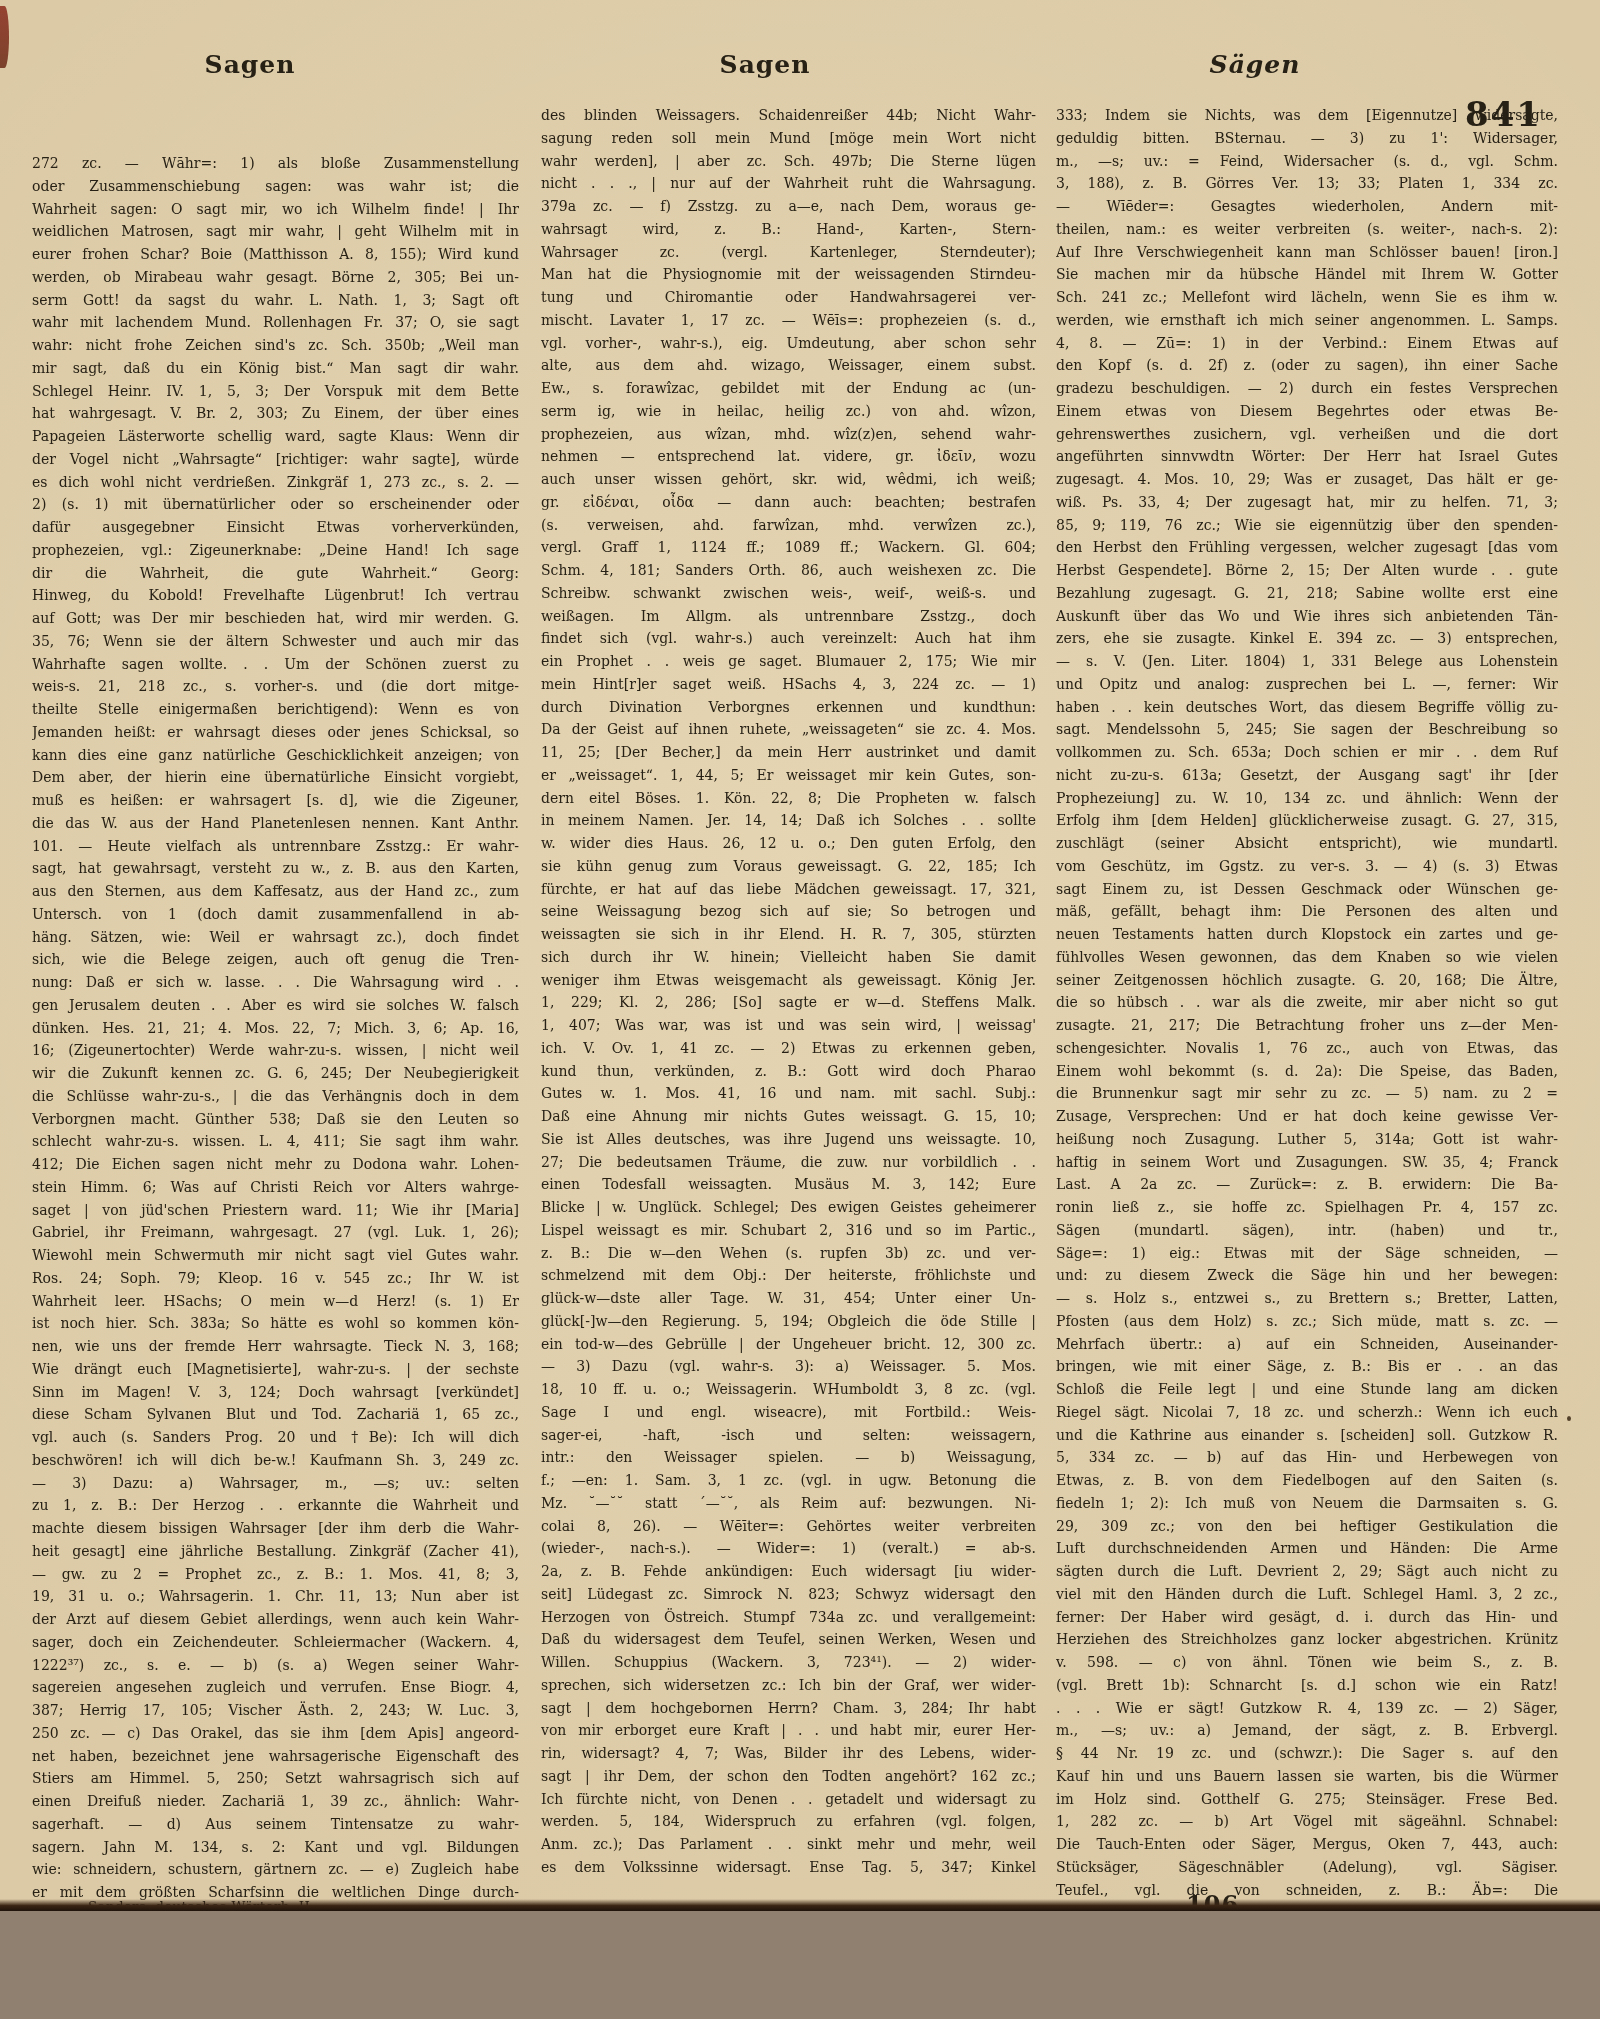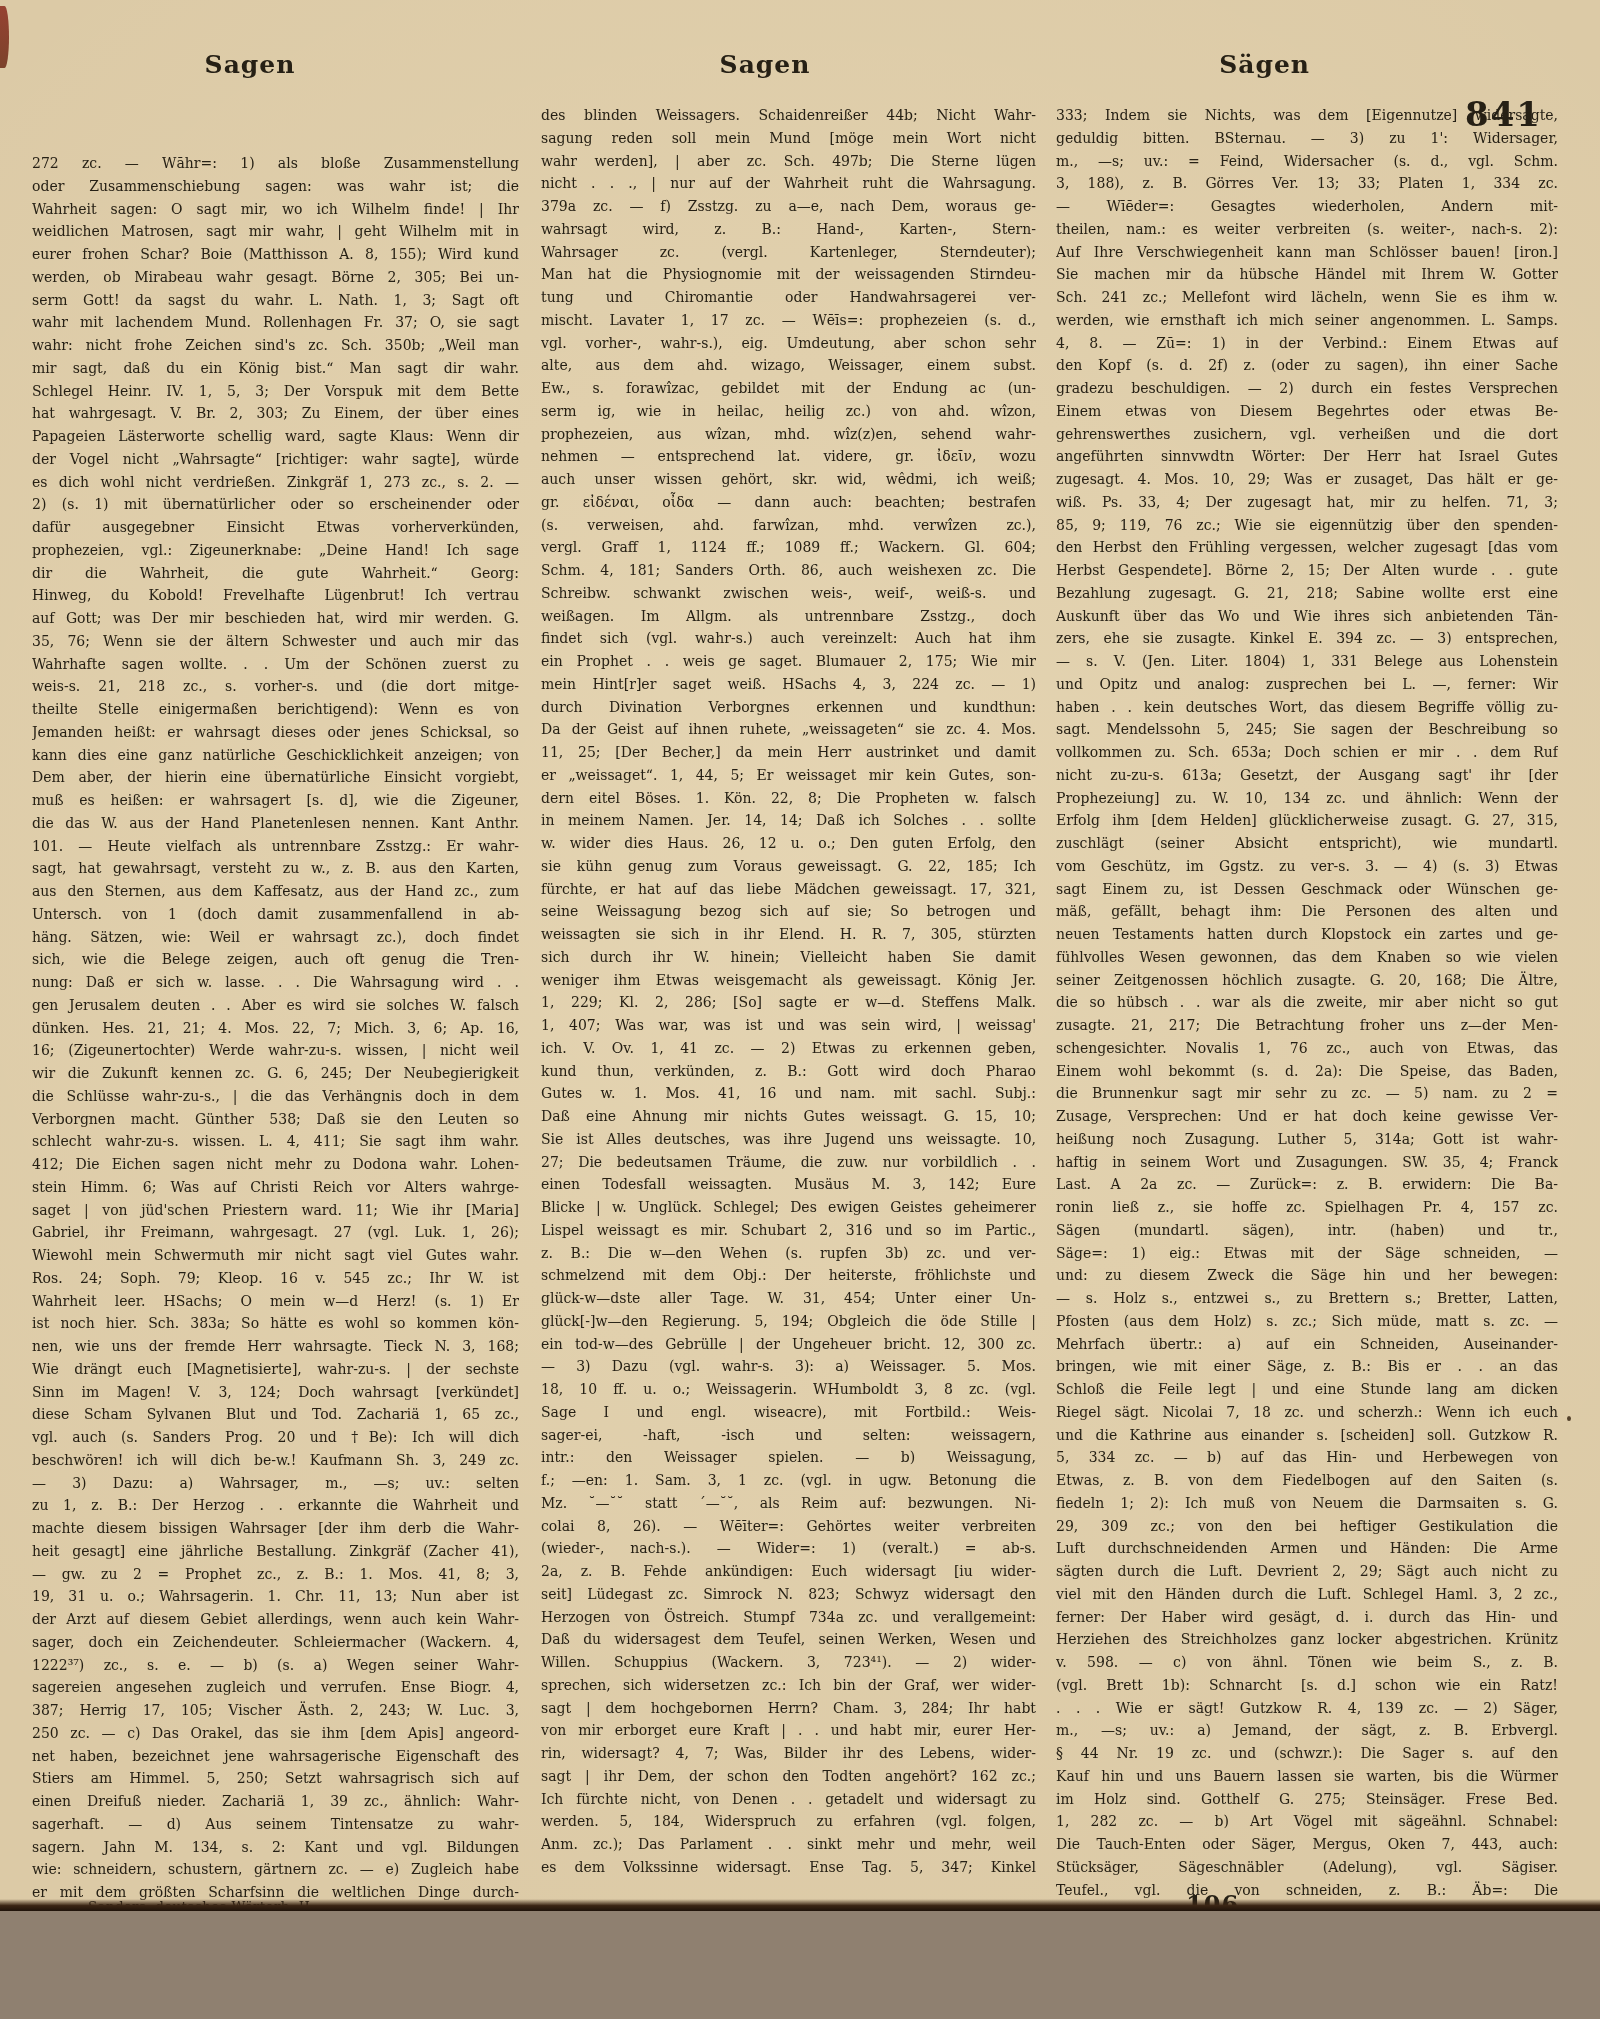--- a/index.html
+++ b/index.html
@@ -16,21 +16,21 @@
   .edge-bottom{position:absolute;left:0;right:0;bottom:0;height:12px;
     background:linear-gradient(to bottom,rgba(58,37,20,0),#3a2514 55%,#1f130a);}
   .smudge-topleft{position:absolute;left:0;top:6px;width:9px;height:62px;border-radius:0 60% 60% 0;
     background:linear-gradient(to bottom,#8a2b1d,#6b2a16);opacity:.85;}
   .speck{position:absolute;background:#52402a;border-radius:50%;}
   
   .running-head{position:absolute;top:50px;left:0;width:1600px;height:36px;}
   .head-word{position:absolute;font-weight:bold;font-size:25px;letter-spacing:1px;}
   .head-word.h1{left:195px;width:110px;text-align:center;}
   .head-word.h2{left:710px;width:110px;text-align:center;}
-  .head-word.h3{left:1200px;width:110px;text-align:right;}
+  .head-word.h3{left:1200px;width:110px;text-align:center;font-style:italic;}
   .page-num{position:absolute;right:58px;top:44px;font-weight:bold;font-size:34px;letter-spacing:2px;}
   
   .col{position:absolute;top:104px;overflow:hidden;}
   .col.c1{left:32px;width:487px;height:1804px;margin-top:48px;}
   .col.c2{left:541px;width:495px;height:1804px;}
   .col.c3{left:1056px;width:502px;height:1804px;}
   .line{
     height:22.75px;line-height:22.75px;font-size:14px;
     text-align:justify;text-align-last:justify;overflow:hidden;
     word-spacing:-0.4px;

